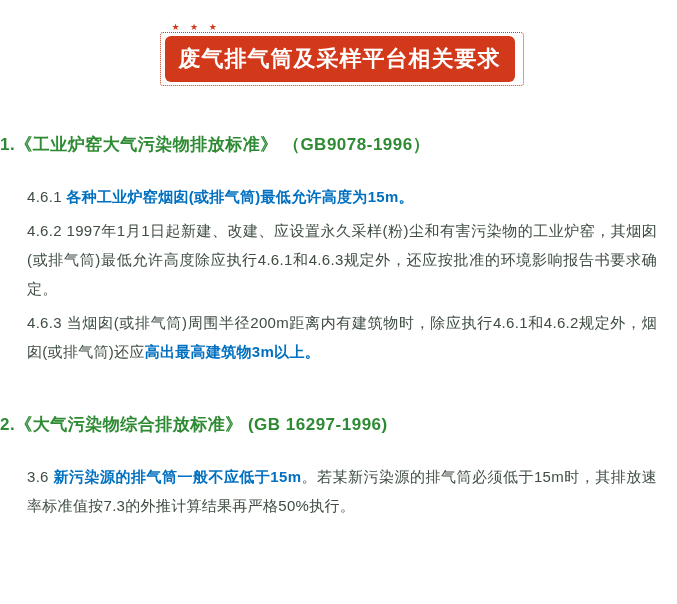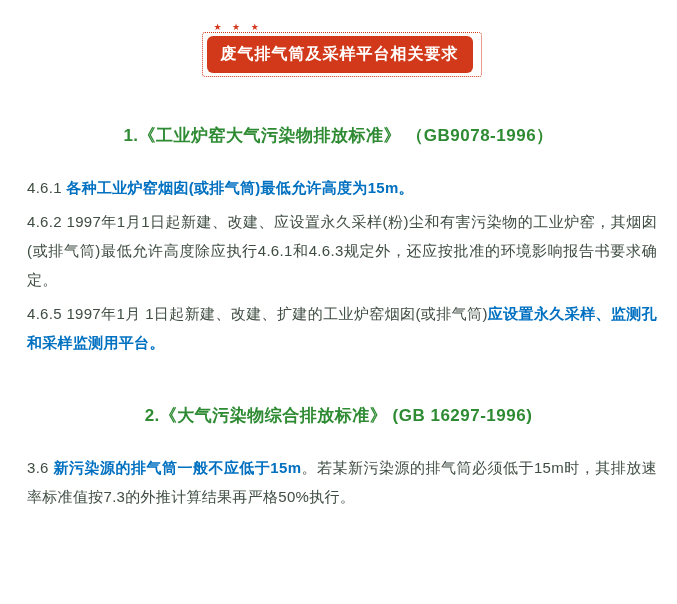--- a/index.html
+++ b/index.html
@@ -34,33 +34,32 @@
     line-height:1;
   }
   .banner-box{
     border:1px dotted var(--red);
     border-radius:3px;
     padding:3px 8px 3px 4px;
   }
   .banner{
     background:var(--red);
     color:#fff;
-    font-size:16px;
+    font-size:22px;
     font-weight:bold;
     letter-spacing:1px;
     border-radius:6px;
     padding:8px 14px;
     white-space:nowrap;
   }
   
   .section-heading{
     color:var(--green);
     font-size:17px;
     font-weight:bold;
-    text-align:center;
     margin:47px 0 26px;
     letter-spacing:0.5px;
   }
   .section:nth-child(2) .section-heading{}
   .para{
     color:var(--body);
     font-size:15px;
     line-height:29px;
     margin:0 20px 5px 27px;
     text-align:justify;
@@ -90,21 +89,21 @@
     <div class="banner-box">
       <div class="banner">废气排气筒及采样平台相关要求</div>
     </div>
   </div>
 
   <main id="sections">
       <div class="section">
         <div class="section-heading">1.《工业炉窑大气污染物排放标准》 （GB9078-1996）</div>
         <p class="para"><span class="plain">4.6.1  </span><span class="em-blue">各种工业炉窑烟囱(或排气筒)最低允许高度为15m。</span></p>
         <p class="para"><span class="plain">4.6.2  1997年1月1日起新建、改建、应设置永久采样(粉)尘和有害污染物的工业炉窑，其烟囱(或排气筒)最低允许高度除应执行4.6.1和4.6.3规定外，还应按批准的环境影响报告书要求确定。</span></p>
-        <p class="para"><span class="plain">4.6.5 1997年1月 1日起新建、改建、扩建的工业炉窑烟囱(或排气筒)</span><span class="em-blue">应设置永久采样、监测孔和采样监测用平台。</span></p>
+        <p class="para"><span class="plain">4.6.3 当烟囱(或排气筒)周围半径200m距离内有建筑物时，除应执行4.6.1和4.6.2规定外，烟囱(或排气筒)还应</span><span class="em-blue">高出最高建筑物3m以上。</span></p>
       </div>
       <div class="section">
         <div class="section-heading">2.《大气污染物综合排放标准》  (GB 16297-1996)</div>
         <p class="para"><span class="plain">3.6 </span><span class="em-blue">新污染源的排气筒一般不应低于15m</span><span class="plain">。若某新污染源的排气筒必须低于15m时，其排放速率标准值按7.3的外推计算结果再严格50%执行。</span></p>
       </div>
     </main>
 
   <div class="watermark">www.sdxzyq.com</div>
 
 </div>

